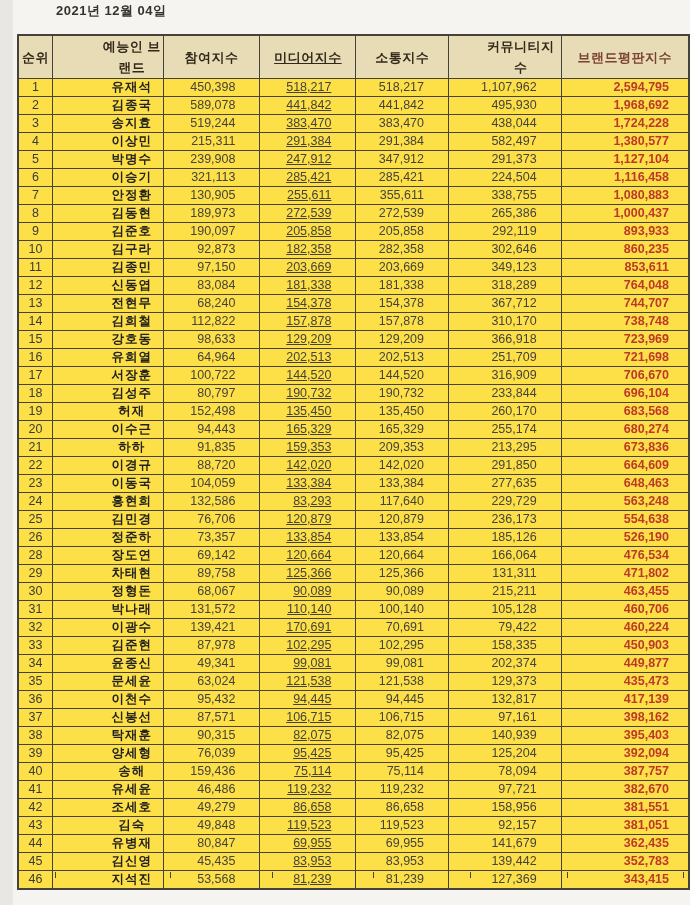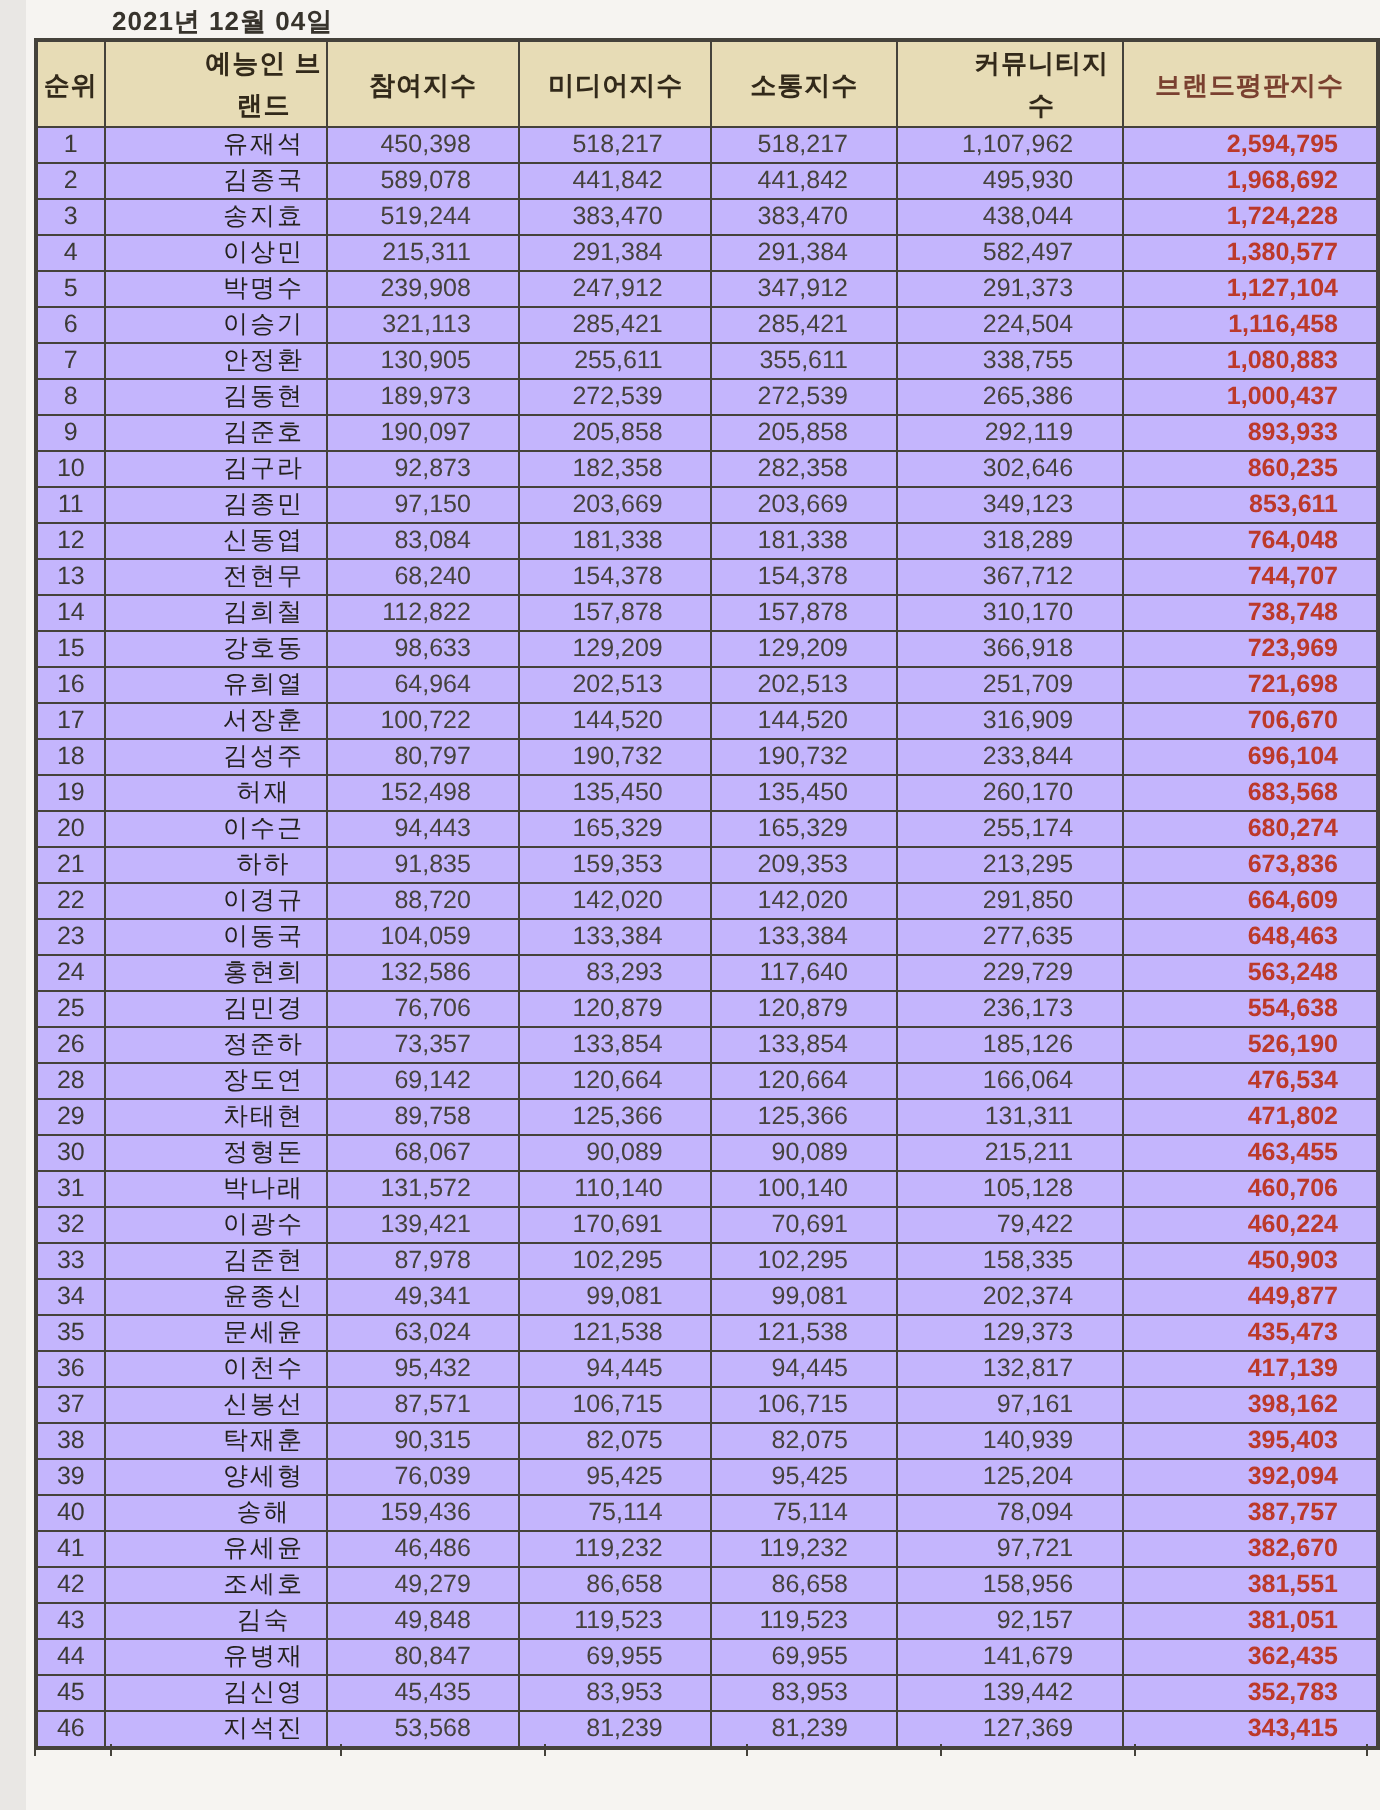--- a/index.html
+++ b/index.html
@@ -22,47 +22,47 @@
   .left-strip{
     position:absolute;left:0;top:0;width:13px;height:905px;
     background:#e9e7e4;
   }
   .report-date{
     position:absolute;left:56px;top:2px;
     font-size:13px;font-weight:bold;color:#37332c;
     letter-spacing:0.5px;
   }
   table.rank-table{
-    position:absolute;left:17px;top:19px;
+    position:absolute;left:17px;top:34px;
     border-collapse:collapse;table-layout:fixed;
-    background:#c4b5fd;
+    background:#fde047;
     border:2px solid var(--border);
   }
   .rank-table th{
     background:var(--header-bg);
     border:1px solid var(--border);
     font-size:13px;font-weight:bold;color:var(--header-text);
     height:21px;line-height:21px;text-align:center;
     letter-spacing:0.5px;
   }
   .rank-table th.c6{color:var(--header-accent);}
   .rank-table td{
     border:1px solid var(--border);
     font-size:12.5px;height:17px;line-height:17px;
     white-space:nowrap;overflow:hidden;
   }
   .rank-table .c0{width:38px;}
   .rank-table .c1{width:115px;padding-left:48px;}
   .rank-table .c2{width:102px;}
-  .rank-table .c3{width:101px;}
+  .rank-table .c3{width:101px;text-decoration:underline;}
   .rank-table .c4{width:97px;}
   .rank-table .c5{width:97px;padding-left:32px;}
   .rank-table .c6{width:138px;}
   .rank-table td.c0{text-align:center;color:var(--rank-text);}
-  .rank-table td.c1{text-align:center;color:var(--brand-text);font-weight:normal;letter-spacing:1px;}
+  .rank-table td.c1{text-align:center;color:var(--brand-text);font-weight:bold;letter-spacing:1px;}
   .rank-table td.c2,.rank-table td.c3,.rank-table td.c4,.rank-table td.c5{
     text-align:right;padding-right:24px;color:var(--num-text);
   }
   .rank-table td.c6{
     text-align:right;padding-right:19px;
     color:var(--total-red);font-weight:bold;
   }
   .cutoff-strip{
     position:absolute;left:17px;height:6px;
   }

